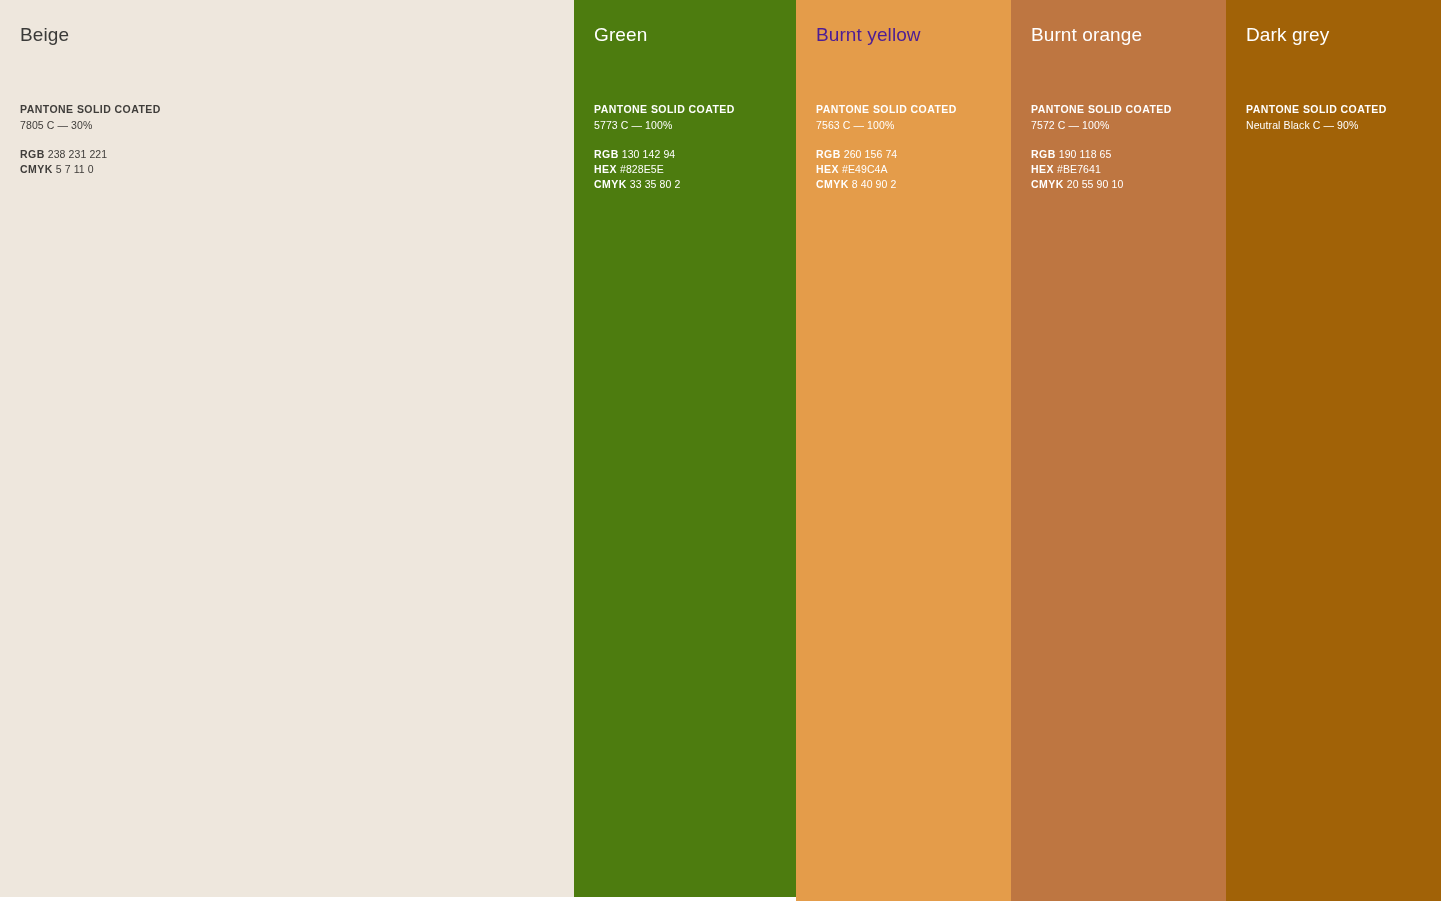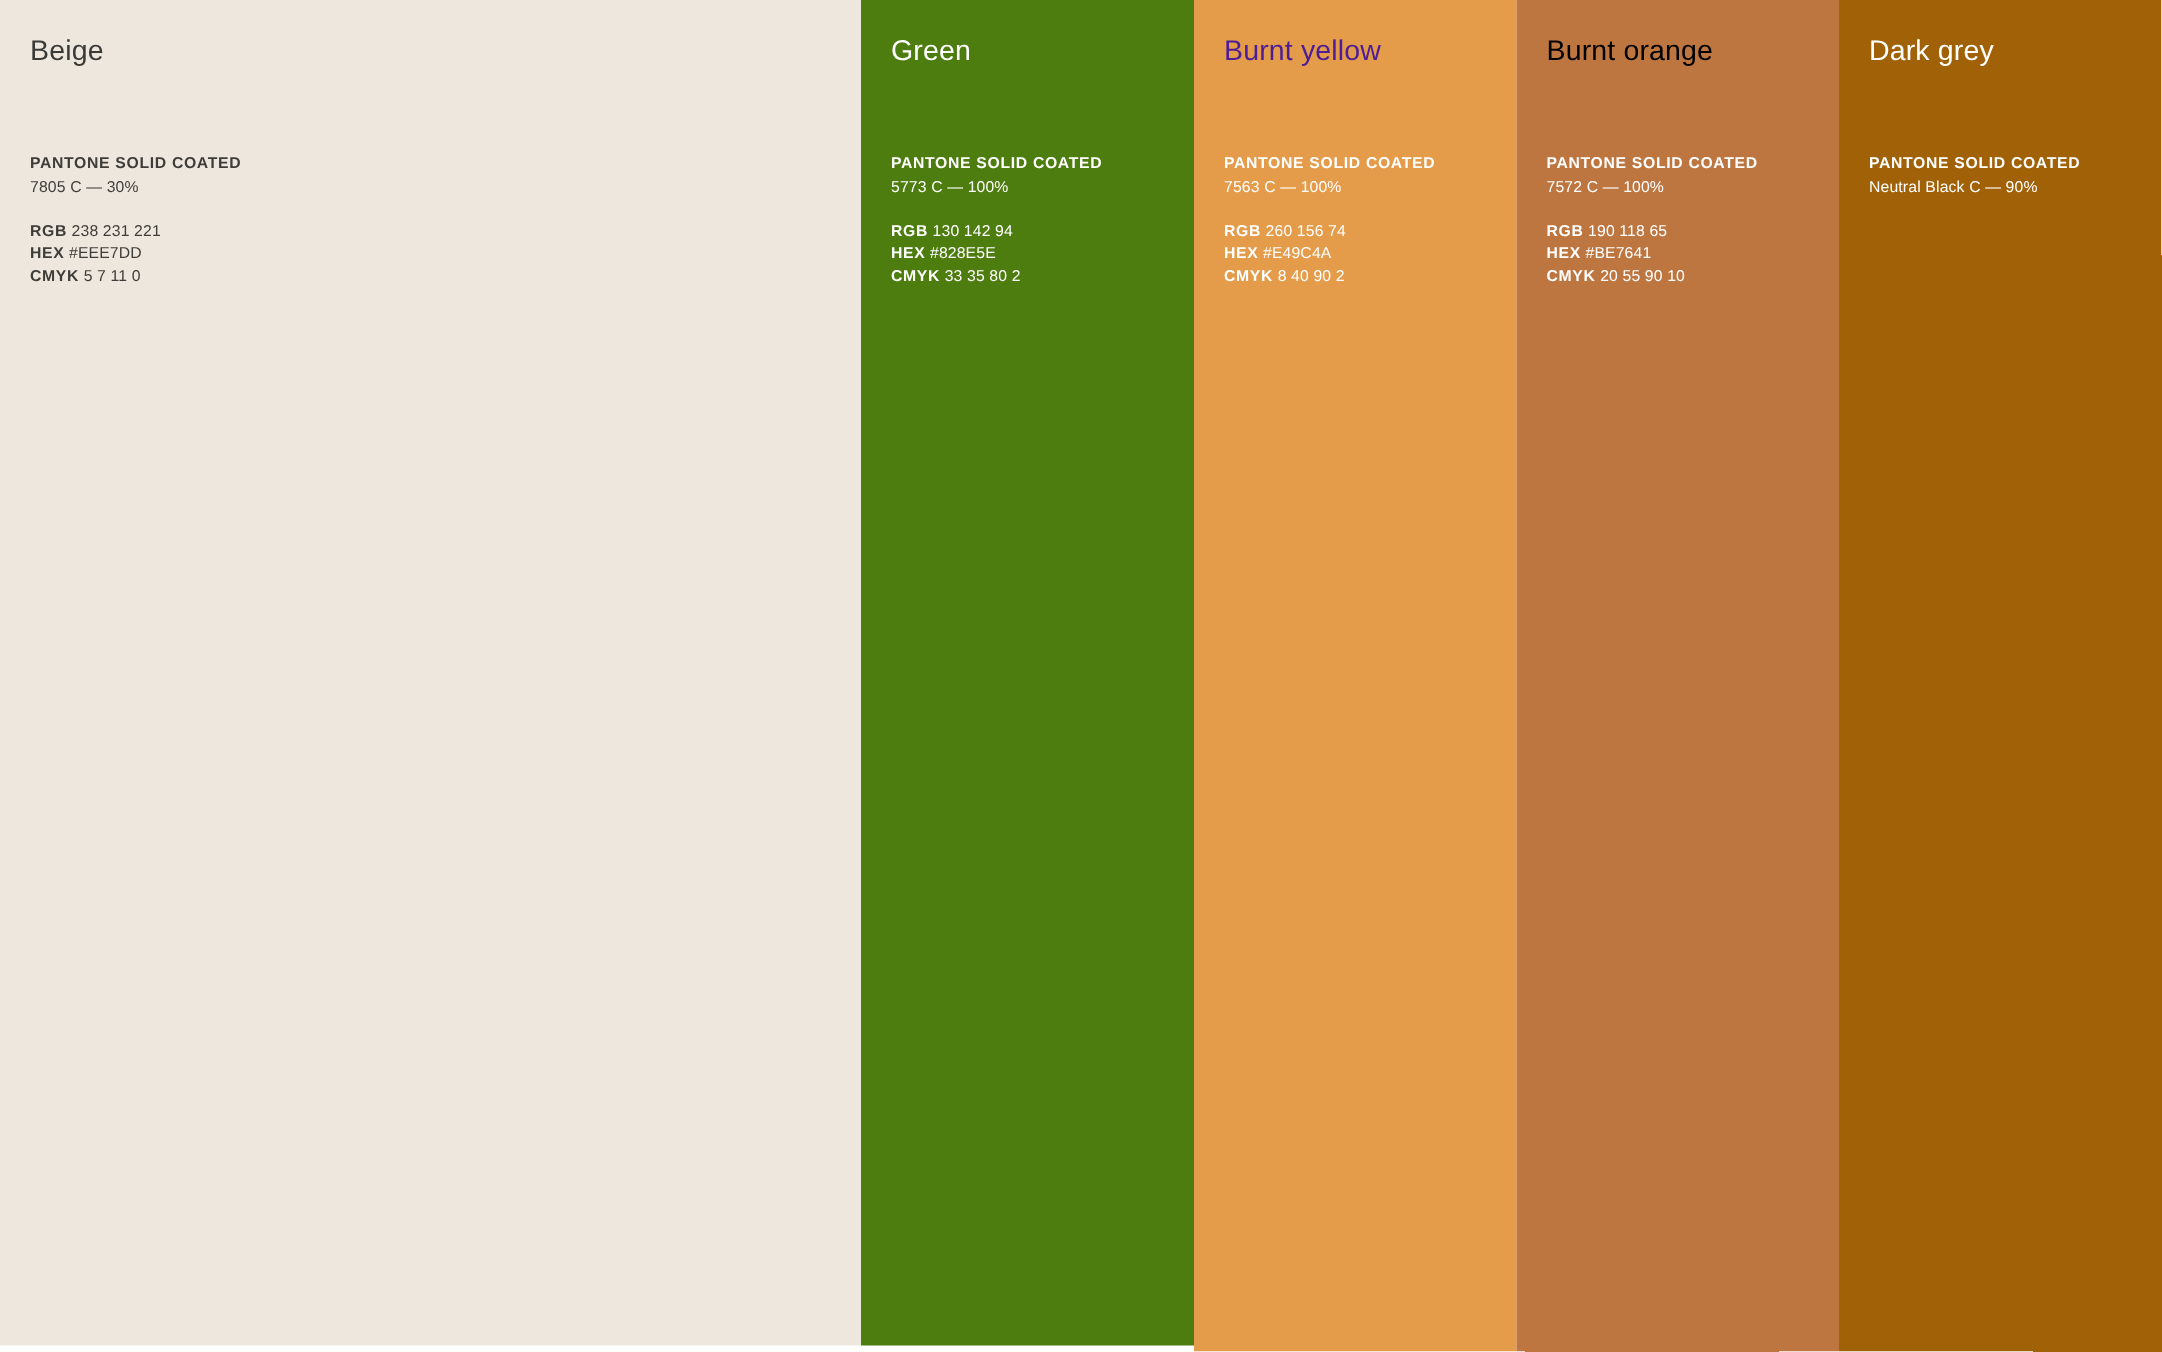--- a/index.html
+++ b/index.html
@@ -87,21 +87,20 @@
 
 <div id="palette">
     <div class="swatch" style="background: rgb(238, 231, 221); width: 574px; color: rgb(63, 61, 58);">
       <div class="swatch-inner">
         <div class="swatch-title" style="color: rgb(58, 58, 56);">Beige</div>
         <div class="spec-block">
           <div class="spec-pantone-label">PANTONE SOLID COATED</div>
           <div class="spec-pantone-value">7805 C — 30%</div>
           <div class="spec-values">
             <div class="spec-row"><span class="spec-key">RGB</span> <span class="spec-val">238 231 221</span></div>
-            <div class="spec-row"><span class="spec-key">HEX</span> <span class="spec-val">#EEE7DD</span></div>
             <div class="spec-row"><span class="spec-key">CMYK</span> <span class="spec-val">5 7 11 0</span></div>
           </div>
         </div>
       </div>
     </div>
     <div class="swatch" style="background: #4d7c0f; width: 222px; color: rgb(255, 255, 255);">
       <div class="swatch-inner">
         <div class="swatch-title" style="color: rgb(255, 255, 255);">Green</div>
         <div class="spec-block">
           <div class="spec-pantone-label">PANTONE SOLID COATED</div>
@@ -123,21 +122,21 @@
           <div class="spec-values">
             <div class="spec-row"><span class="spec-key">RGB</span> <span class="spec-val">260 156 74</span></div>
             <div class="spec-row"><span class="spec-key">HEX</span> <span class="spec-val">#E49C4A</span></div>
             <div class="spec-row"><span class="spec-key">CMYK</span> <span class="spec-val">8 40 90 2</span></div>
           </div>
         </div>
       </div>
     </div>
     <div class="swatch tall" style="background: rgb(190, 118, 65); width: 215px; color: rgb(255, 255, 255);">
       <div class="swatch-inner">
-        <div class="swatch-title" style="color: #000000;">Burnt orange</div>
+        <div class="swatch-title" style="color: #ffffff;">Burnt orange</div>
         <div class="spec-block">
           <div class="spec-pantone-label">PANTONE SOLID COATED</div>
           <div class="spec-pantone-value">7572 C — 100%</div>
           <div class="spec-values">
             <div class="spec-row"><span class="spec-key">RGB</span> <span class="spec-val">190 118 65</span></div>
             <div class="spec-row"><span class="spec-key">HEX</span> <span class="spec-val">#BE7641</span></div>
             <div class="spec-row"><span class="spec-key">CMYK</span> <span class="spec-val">20 55 90 10</span></div>
           </div>
         </div>
       </div>

